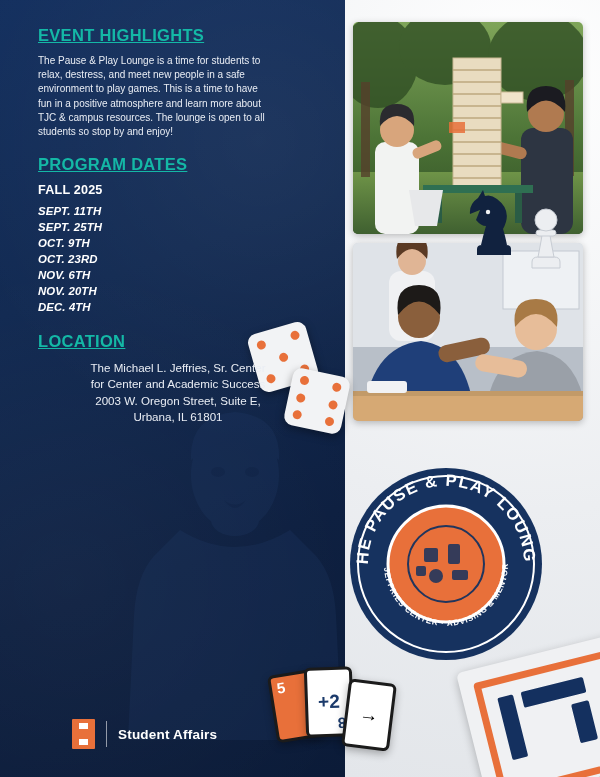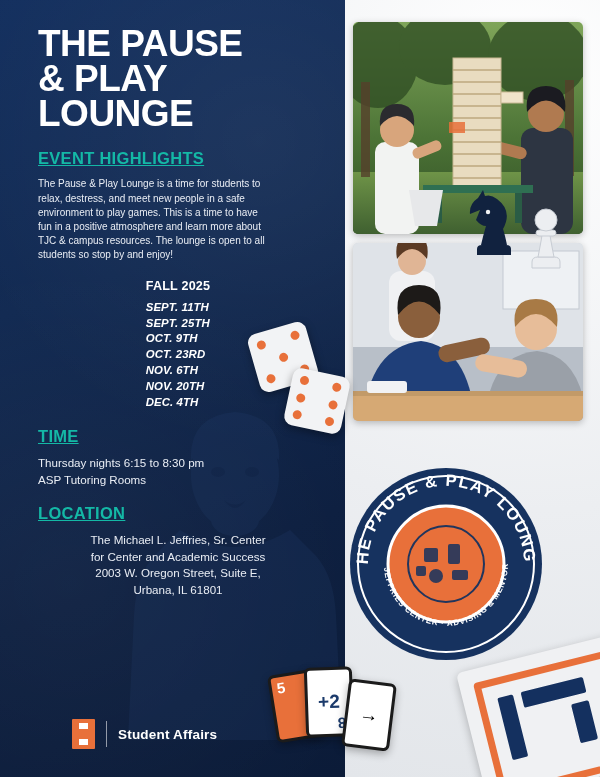--- a/index.html
+++ b/index.html
@@ -91,21 +91,20 @@
     color: #e9edf4;
     font-size: 10px;
     line-height: 1.42;
     margin: 0 0 16px 0;
     width: 232px;
   }
   .dates-wrap {
     display: flex;
     gap: 26px;
     margin-bottom: 16px;
-    justify-content: center;
   }
   .dates-col { }
   .dates-col h4 {
     margin: 0 0 7px 0;
     color: #ffffff;
     font-size: 12.6px;
     font-weight: 800;
     letter-spacing: 0.2px;
     text-transform: uppercase;
   }
@@ -502,49 +501,40 @@
   </div>
 
   <div class="board">
     <div class="track" style="left:14px; top:14px; width:130px; height:104px;"></div>
     <div class="navy-bar" style="left:34px; top:34px; width:16px; height:64px;"></div>
     <div class="navy-bar" style="left:58px; top:34px; width:64px; height:16px;"></div>
     <div class="navy-bar" style="left:104px; top:58px; width:18px; height:40px;"></div>
   </div>
 
   <div class="content">
-    <h1 class="title">
-      <span>THE PAUSE</span>
-      <span>&amp; PLAY</span>
-      <span>LOUNGE</span>
-    </h1>
 
     <h2 class="sec-head">EVENT HIGHLIGHTS</h2>
     <p class="body-text">The Pause &amp; Play Lounge is a  time for students to relax, destress, and meet new people in a safe environment to play games. This is a time to have fun in a positive atmosphere and learn more about TJC &amp; campus resources. The lounge is open to all students so stop by and enjoy!</p>
 
+    <h2 class="sec-head">PROGRAM DATES</h2>
     <div class="dates-wrap">
       <div class="dates-col">
         <h4>FALL 2025</h4>
         <ul>
           <li>SEPT. 11TH</li>
           <li>SEPT. 25TH</li>
           <li>OCT. 9TH</li>
           <li>OCT. 23RD</li>
           <li>NOV. 6TH</li>
           <li>NOV. 20TH</li>
           <li>DEC. 4TH</li>
         </ul>
       </div>
     </div>
 
-    <div class="time-block">
-      <h2 class="sec-head">TIME</h2>
-      <div class="time-line">Thursday nights 6:15 to 8:30 pm</div>
-      <div class="time-line">ASP Tutoring Rooms</div>
-    </div>
 
     <div class="loc-block">
       <h2 class="sec-head">LOCATION</h2>
       <div class="loc-line">The Michael L. Jeffries, Sr. Center</div>
       <div class="loc-line">for Center and Academic Success</div>
       <div class="loc-line">2003 W. Oregon Street, Suite E,</div>
       <div class="loc-line">Urbana, IL 61801</div>
     </div>
   </div>
 

